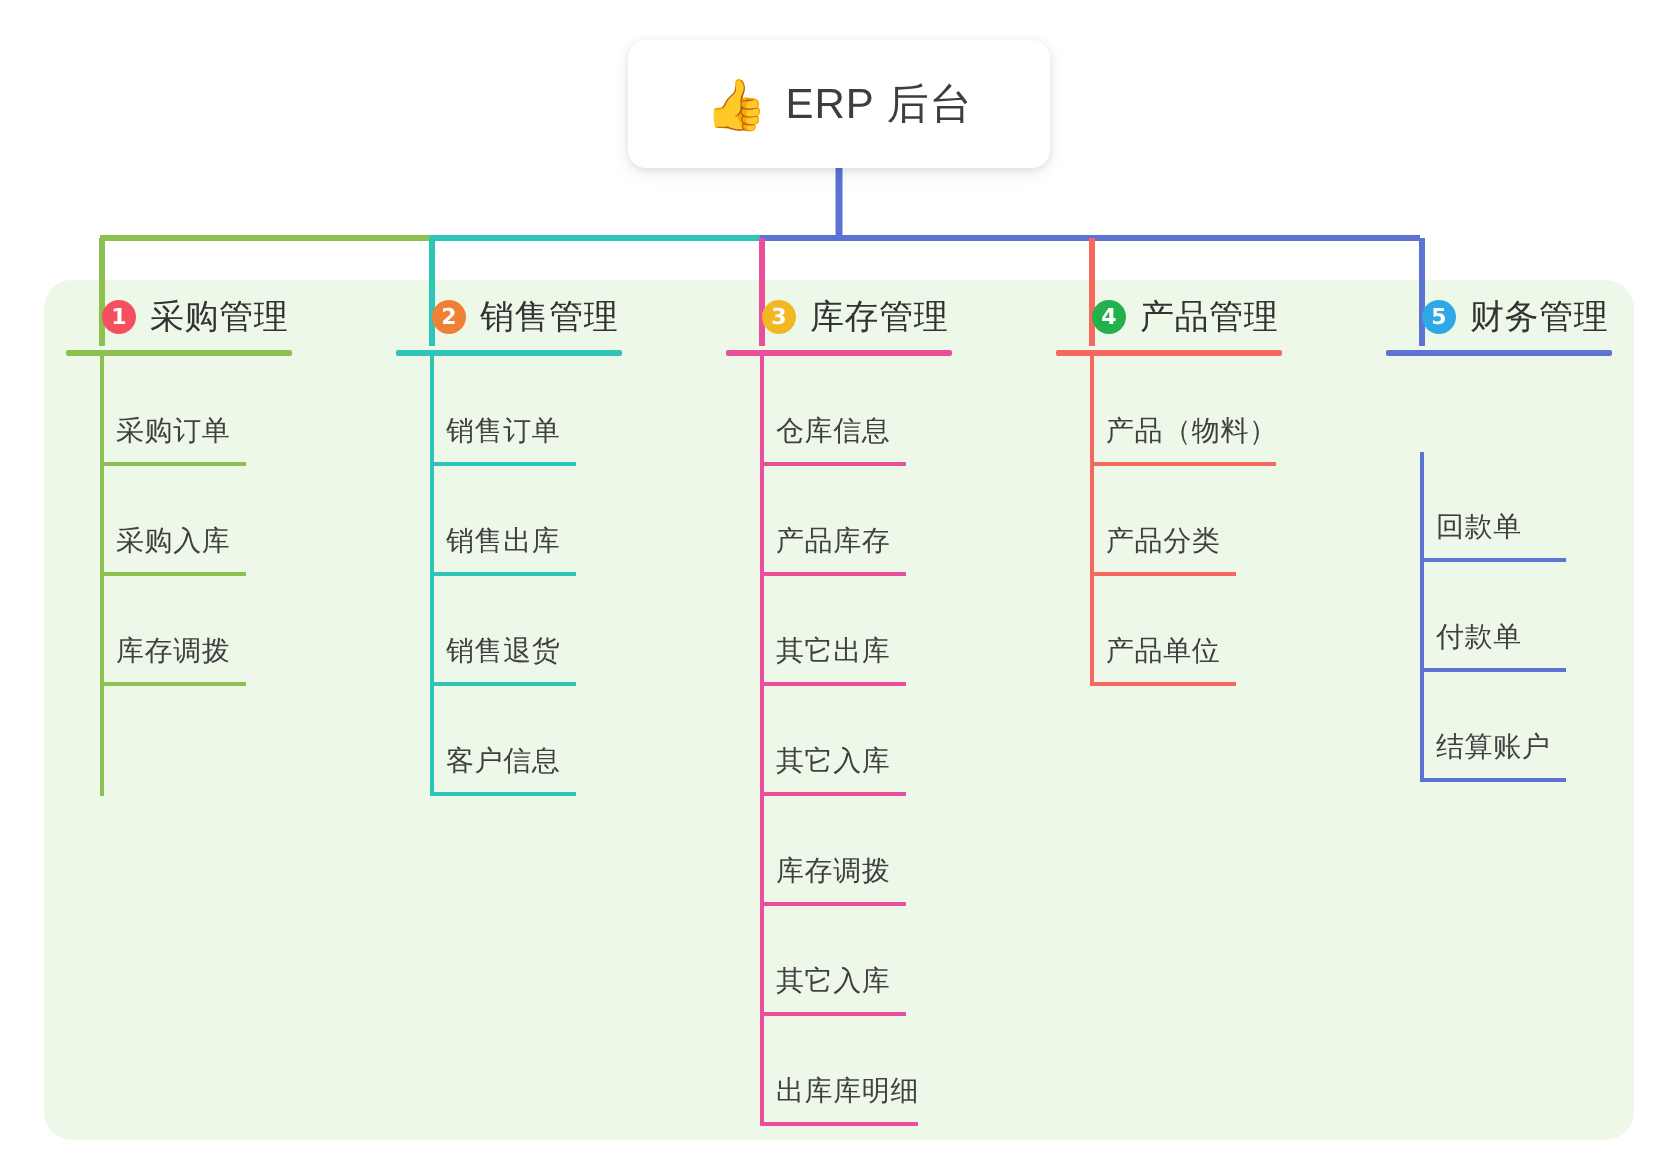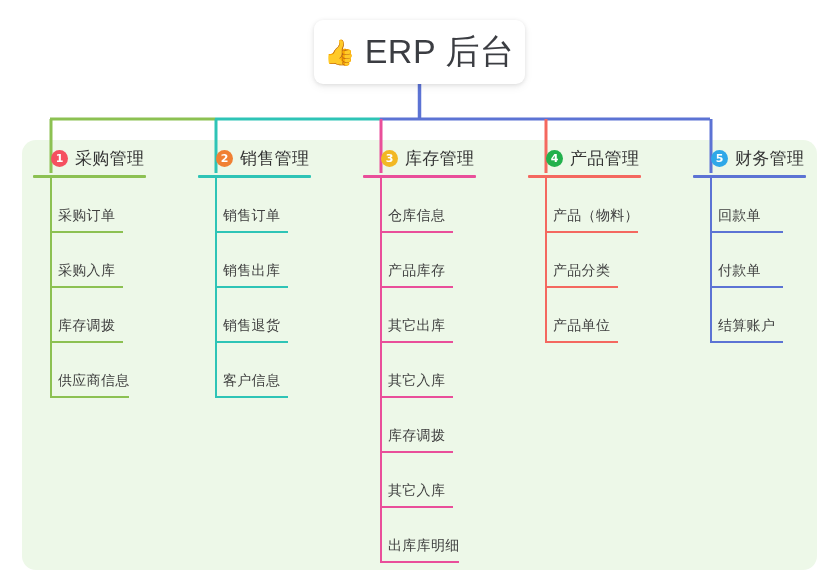--- a/index.html
+++ b/index.html
@@ -37,21 +37,21 @@
     justify-content: center;
     gap: 9px;
     box-sizing: border-box;
   }
   .root-emoji {
     font-size: 25px;
     line-height: 1;
     font-family: "DejaVu Sans", sans-serif;
   }
   .root-title {
-    font-size: 34px;
+    font-size: 21px;
     color: #3b3d42;
     letter-spacing: 0.5px;
     white-space: nowrap;
   }
 
   
   .panel {
     position: absolute;
     left: 22px;
     top: 140px;
@@ -176,24 +176,20 @@
             <div class="leaf-underline" style="background: rgb(140, 193, 82); width: 72px;"></div>
           </div>
           <div class="leaf">
             <span class="leaf-label">采购入库</span>
             <div class="leaf-underline" style="background: rgb(140, 193, 82); width: 72px;"></div>
           </div>
           <div class="leaf">
             <span class="leaf-label">库存调拨</span>
             <div class="leaf-underline" style="background: rgb(140, 193, 82); width: 72px;"></div>
           </div>
-          <div class="leaf">
-            <span class="leaf-label">供应商信息</span>
-            <div class="leaf-underline" style="background: rgb(140, 193, 82); width: 78px;"></div>
-          </div>
         </div>
       </div>
       <div class="branch" style="left: 198px;">
         <div class="branch-head">
           <span class="badge" style="background: rgb(240, 128, 51);">2</span>
           <span class="branch-title">销售管理</span>
         </div>
         <div class="branch-rule" style="background: rgb(46, 196, 182); width: 113px;"></div>
         <div class="leaf-list" style="height: 220px; text-decoration: underline;">
           <div class="spine" style="background: rgb(46, 196, 182); height: 220px;"></div>
@@ -274,21 +270,21 @@
             <div class="leaf-underline" style="background: rgb(244, 104, 95); width: 72px;"></div>
           </div>
         </div>
       </div>
       <div class="branch" style="left: 693px;">
         <div class="branch-head">
           <span class="badge" style="background: rgb(47, 168, 232);">5</span>
           <span class="branch-title">财务管理</span>
         </div>
         <div class="branch-rule" style="background: rgb(92, 115, 212); width: 113px;"></div>
-        <div class="leaf-list" style="height: 201px;">
+        <div class="leaf-list" style="height: 201px; margin-top: 48px;">
           <div class="spine" style="background: rgb(92, 115, 212); height: 165px;"></div>
           <div class="leaf">
             <span class="leaf-label">回款单</span>
             <div class="leaf-underline" style="background: rgb(92, 115, 212); width: 72px;"></div>
           </div>
           <div class="leaf">
             <span class="leaf-label">付款单</span>
             <div class="leaf-underline" style="background: rgb(92, 115, 212); width: 72px;"></div>
           </div>
           <div class="leaf">

